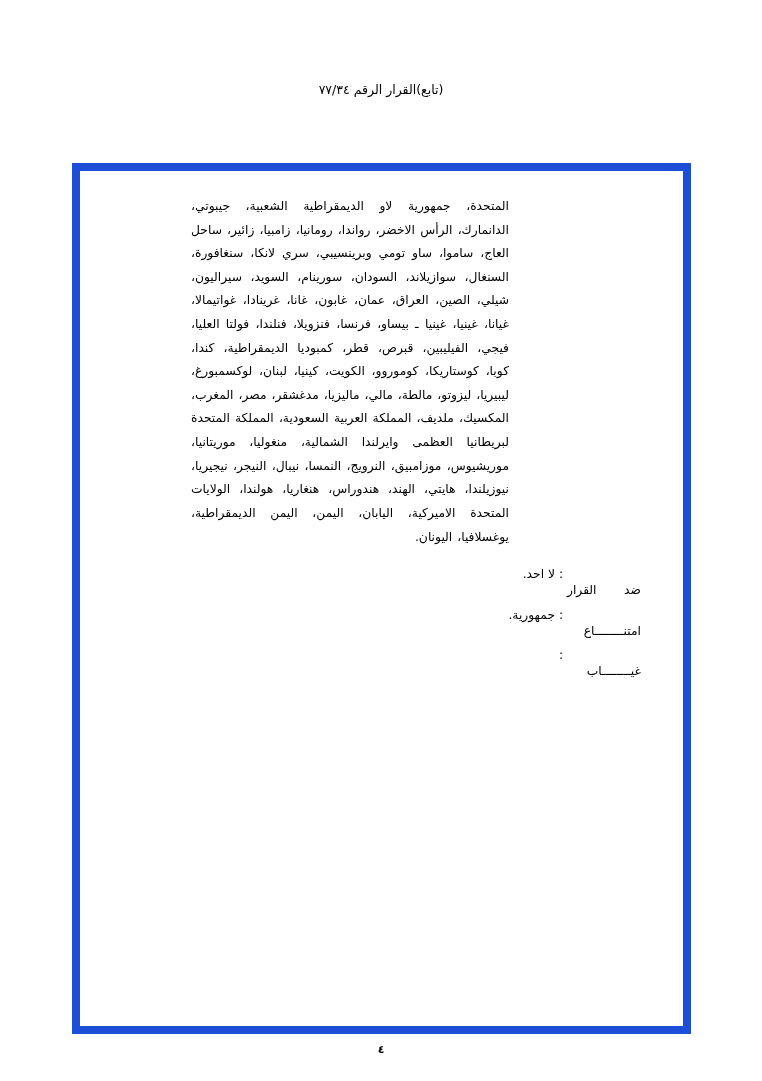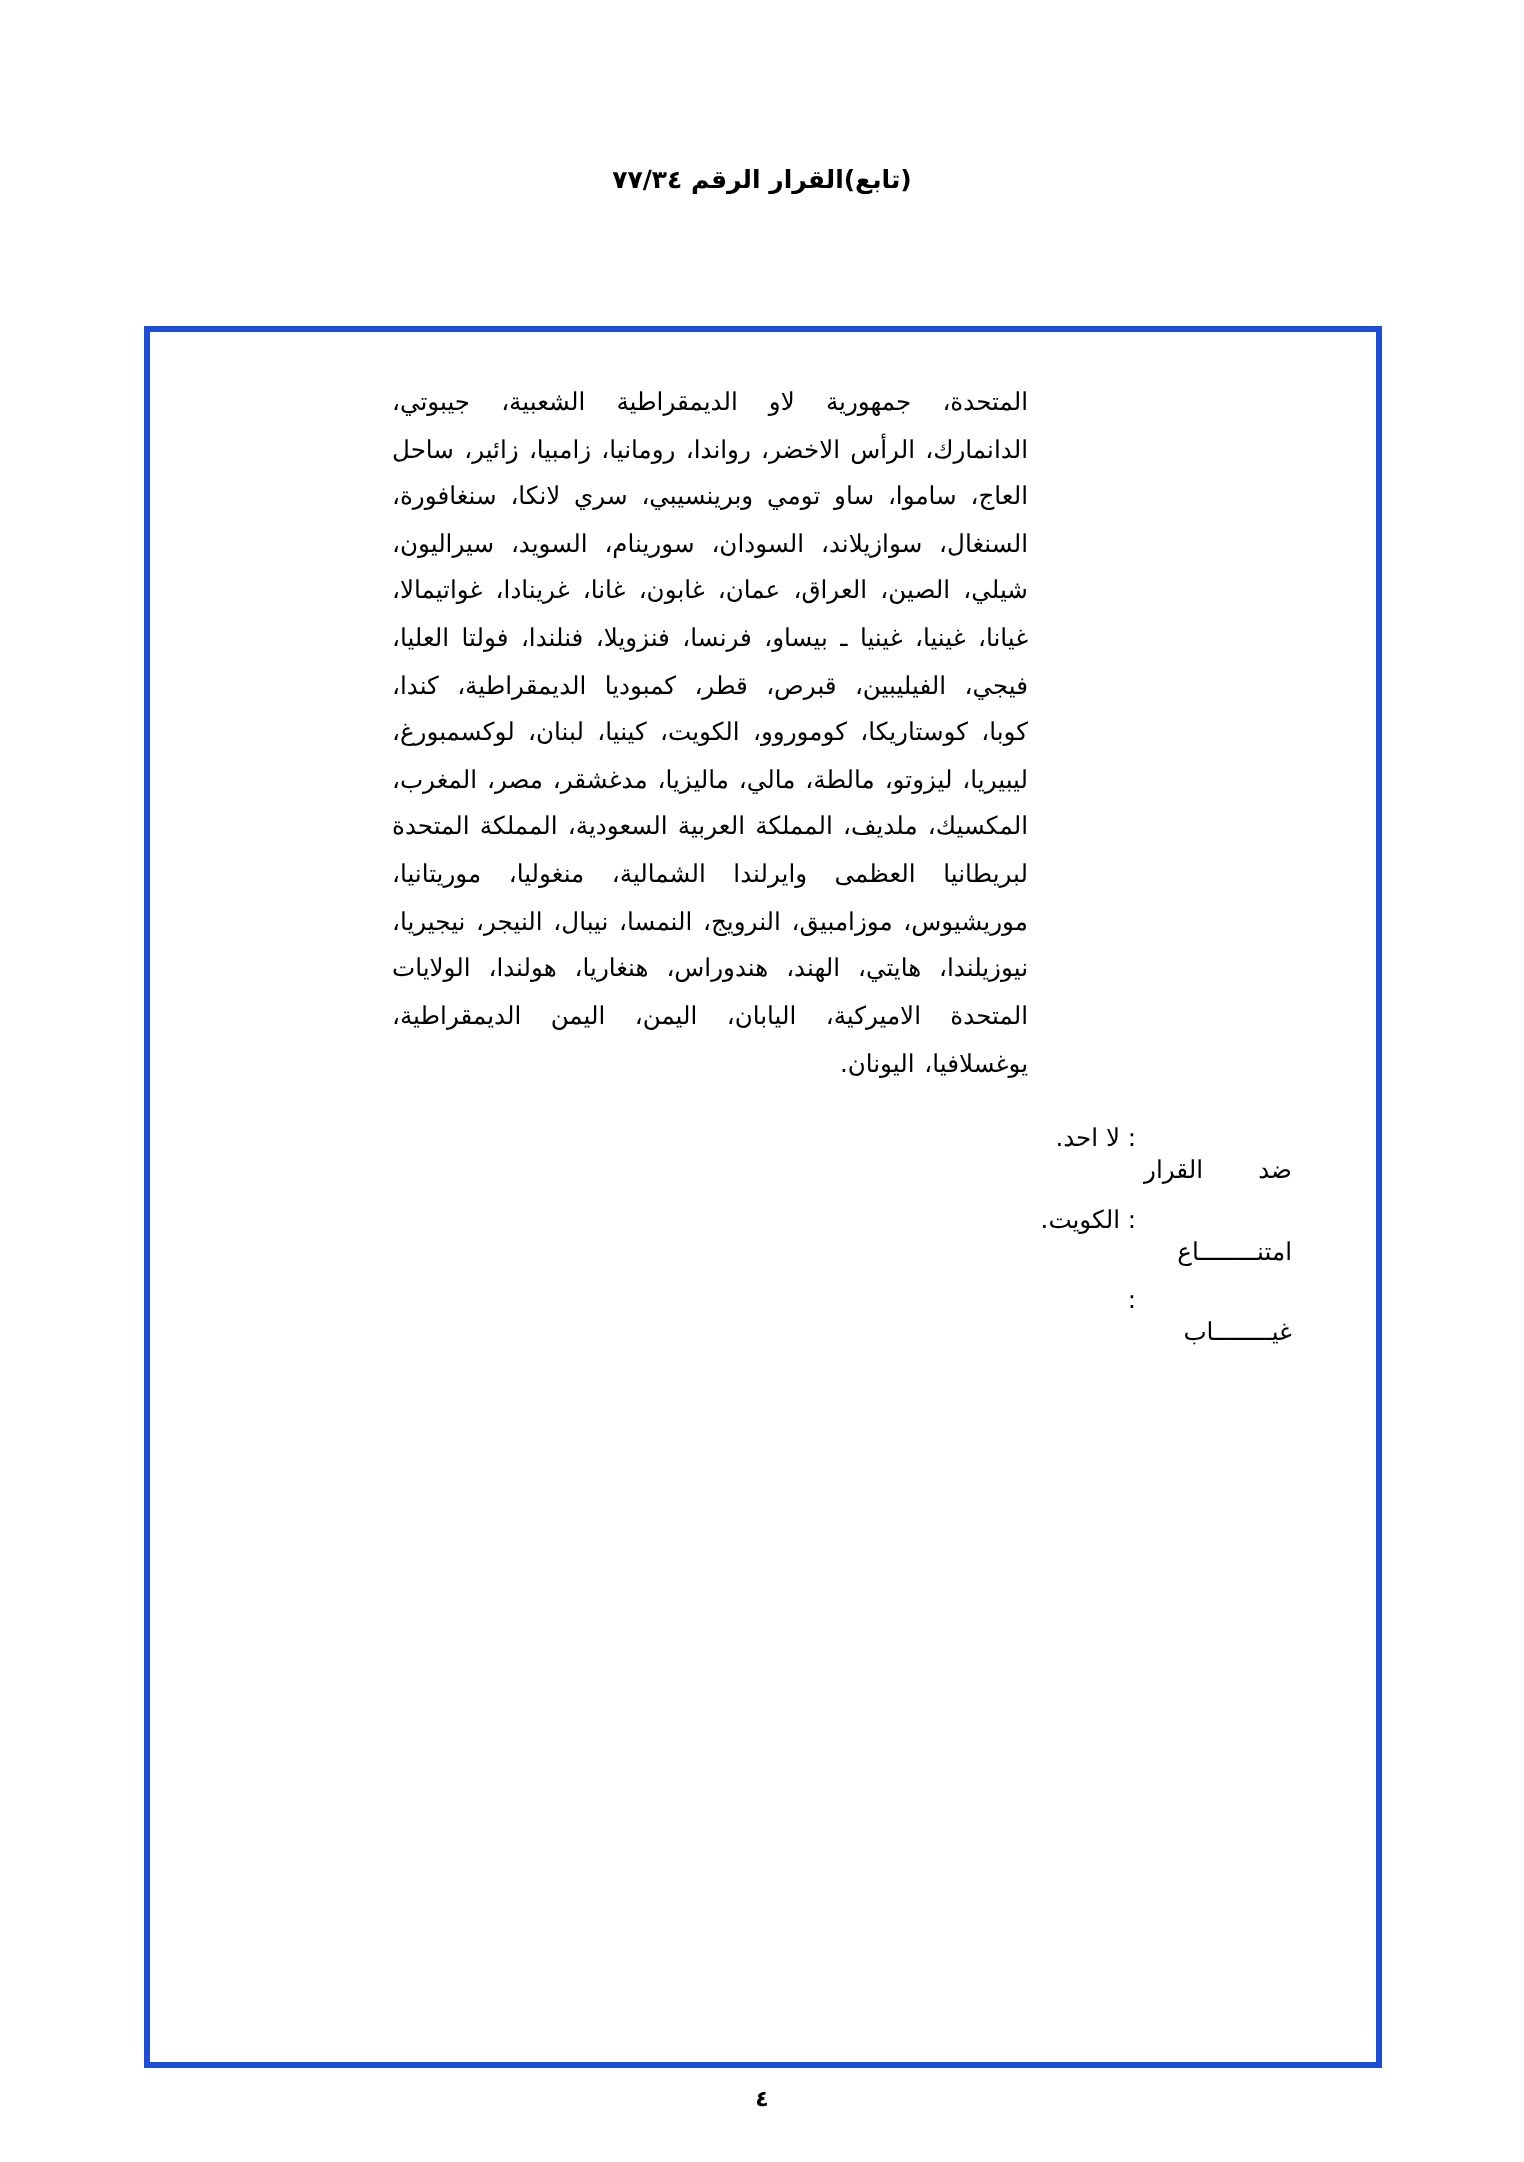--- a/index.html
+++ b/index.html
@@ -26,41 +26,41 @@
   
   .header {
     position: absolute;
     top: 82px;
     left: 0;
     width: 762px;
     text-align: center;
   }
   .header-title {
     font-size: 12.5px;
-    font-weight: bold;
+    font-weight: normal;
     letter-spacing: 0px;
     line-height: 1.3;
     direction: rtl;
   }
   .header-sub {
     margin-top: 7px;
     font-size: 8.4px;
     font-weight: bold;
     direction: rtl;
     line-height: 1.3;
   }
 
   
   .frame {
     position: absolute;
     top: 163px;
     left: 72px;
     width: 619px;
     height: 871px;
-    border: 3px solid #1d4ed8;
+    border: 8px solid #1d4ed8;
     box-sizing: border-box;
     background: #ffffff;
   }
 
   .content {
     position: absolute;
     top: 24px;
     right: 42px;
     width: 490px;
     direction: rtl;
@@ -145,21 +145,21 @@
 
         <div class="vote-row">
           <span class="vote-label">ضد القرار</span>
           <span class="vote-colon">:</span>
           <span class="vote-value short">لا احد.</span>
         </div>
 
         <div class="vote-row">
           <span class="vote-label">امتنــــــــاع</span>
           <span class="vote-colon">:</span>
-          <span class="vote-value short">الكويت.</span>
+          <span class="vote-value short">جمهورية.</span>
         </div>
 
         <div class="vote-row">
           <span class="vote-label">غيــــــــاب</span>
           <span class="vote-colon">:</span>
         </div>
 
       </div>
     </div>
   </div>

